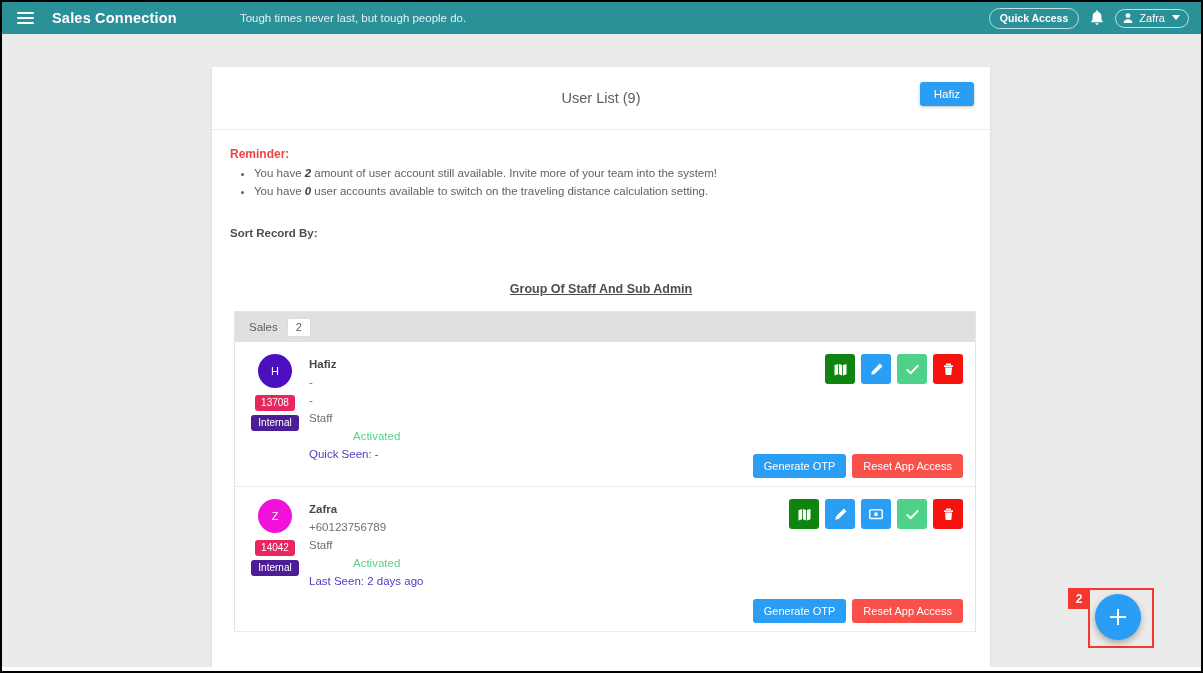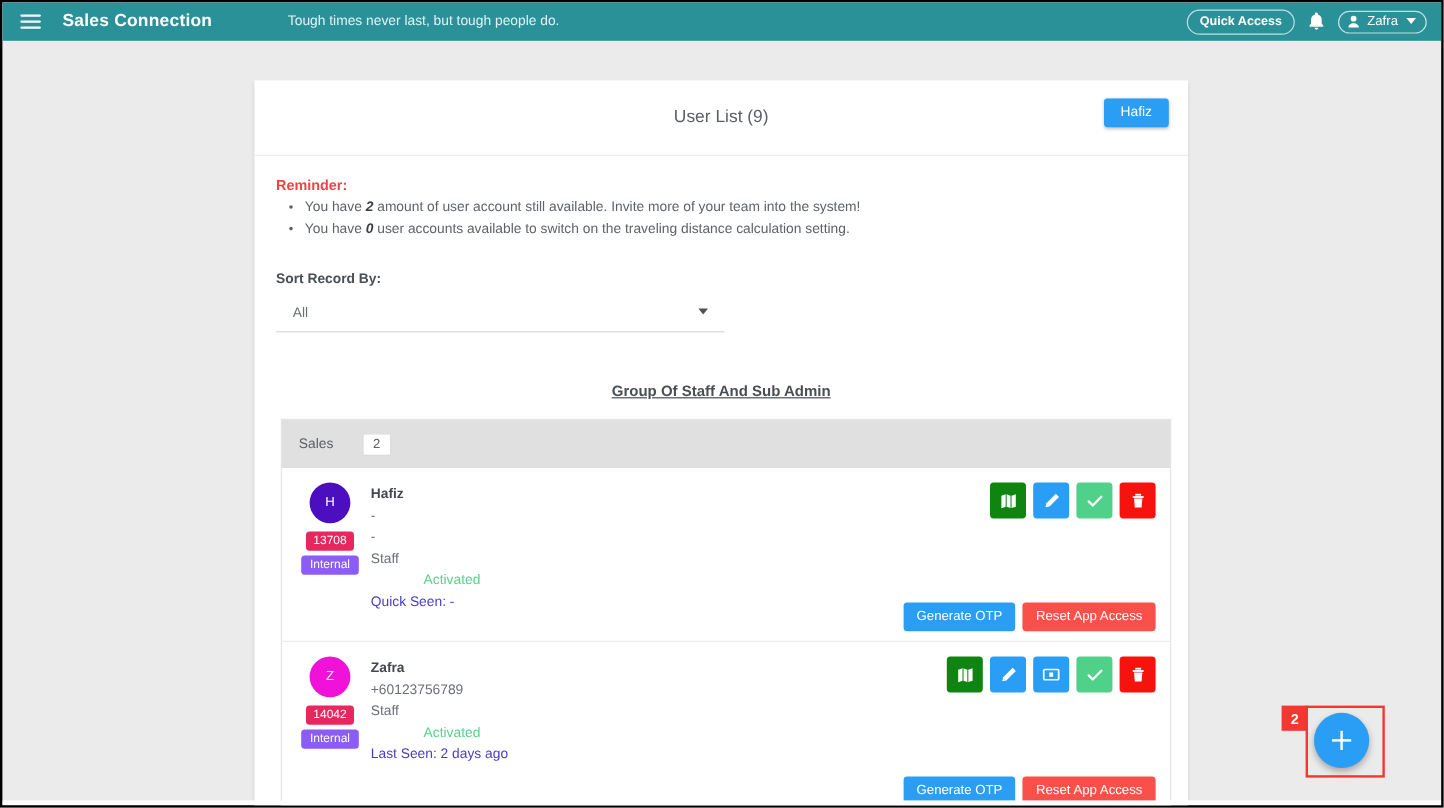--- a/index.html
+++ b/index.html
@@ -206,25 +206,25 @@
   }
 
   
   .group-block {
     border: 1px solid #e4e4e4;
     border-bottom: none;
     margin: 0 -4px 0 4px;
   }
   .group-bar {
     background: #e0e0e0;
-    height: 40px;
+    height: 30px;
     display: flex;
     align-items: center;
     padding-left: 14px;
-    gap: 24px;
+    gap: 9px;
   }
   .group-bar .gname {
     font-size: 11.5px;
     color: #5b6065;
   }
   .group-count {
     background: #ffffff;
     border: 1px solid #dcdcdc;
     border-radius: 2px;
     font-size: 11px;
@@ -261,21 +261,21 @@
     margin-top: 7px;
     background: #e8275e;
     color: #ffffff;
     font-size: 10px;
     padding: 1px 6px 2px;
     border-radius: 3px;
     line-height: 13px;
   }
   .type-badge {
     margin-top: 4px;
-    background: #8b5cf6;
+    background: #4c1d95;
     color: #ffffff;
     font-size: 10px;
     padding: 1px 7px 2px;
     border-radius: 3px;
     line-height: 13px;
   }
   .info-col {
     margin-left: 6px;
     padding-top: 1px;
     flex: 1 1 auto;
@@ -436,24 +436,20 @@
 
     <div class="card-body">
 
       <div class="reminder-title">Reminder:</div>
       <ul class="reminder-list">
         <li><span>You have </span><b>2</b><span> amount of user account still available. Invite more of your team into the system!</span></li>
         <li><span>You have </span><b>0</b><span> user accounts available to switch on the traveling distance calculation setting.</span></li>
       </ul>
 
       <div class="sort-label">Sort Record By:</div>
-      <div class="select-wrap">
-        <span class="select-value">All</span>
-        <span class="select-caret"></span>
-      </div>
 
       <div class="group-heading">
         <span>Group Of Staff And Sub Admin</span>
       </div>
 
       <div class="group-block">
 
         <div class="group-bar">
           <span class="gname">Sales</span>
           <span class="group-count">2</span>

